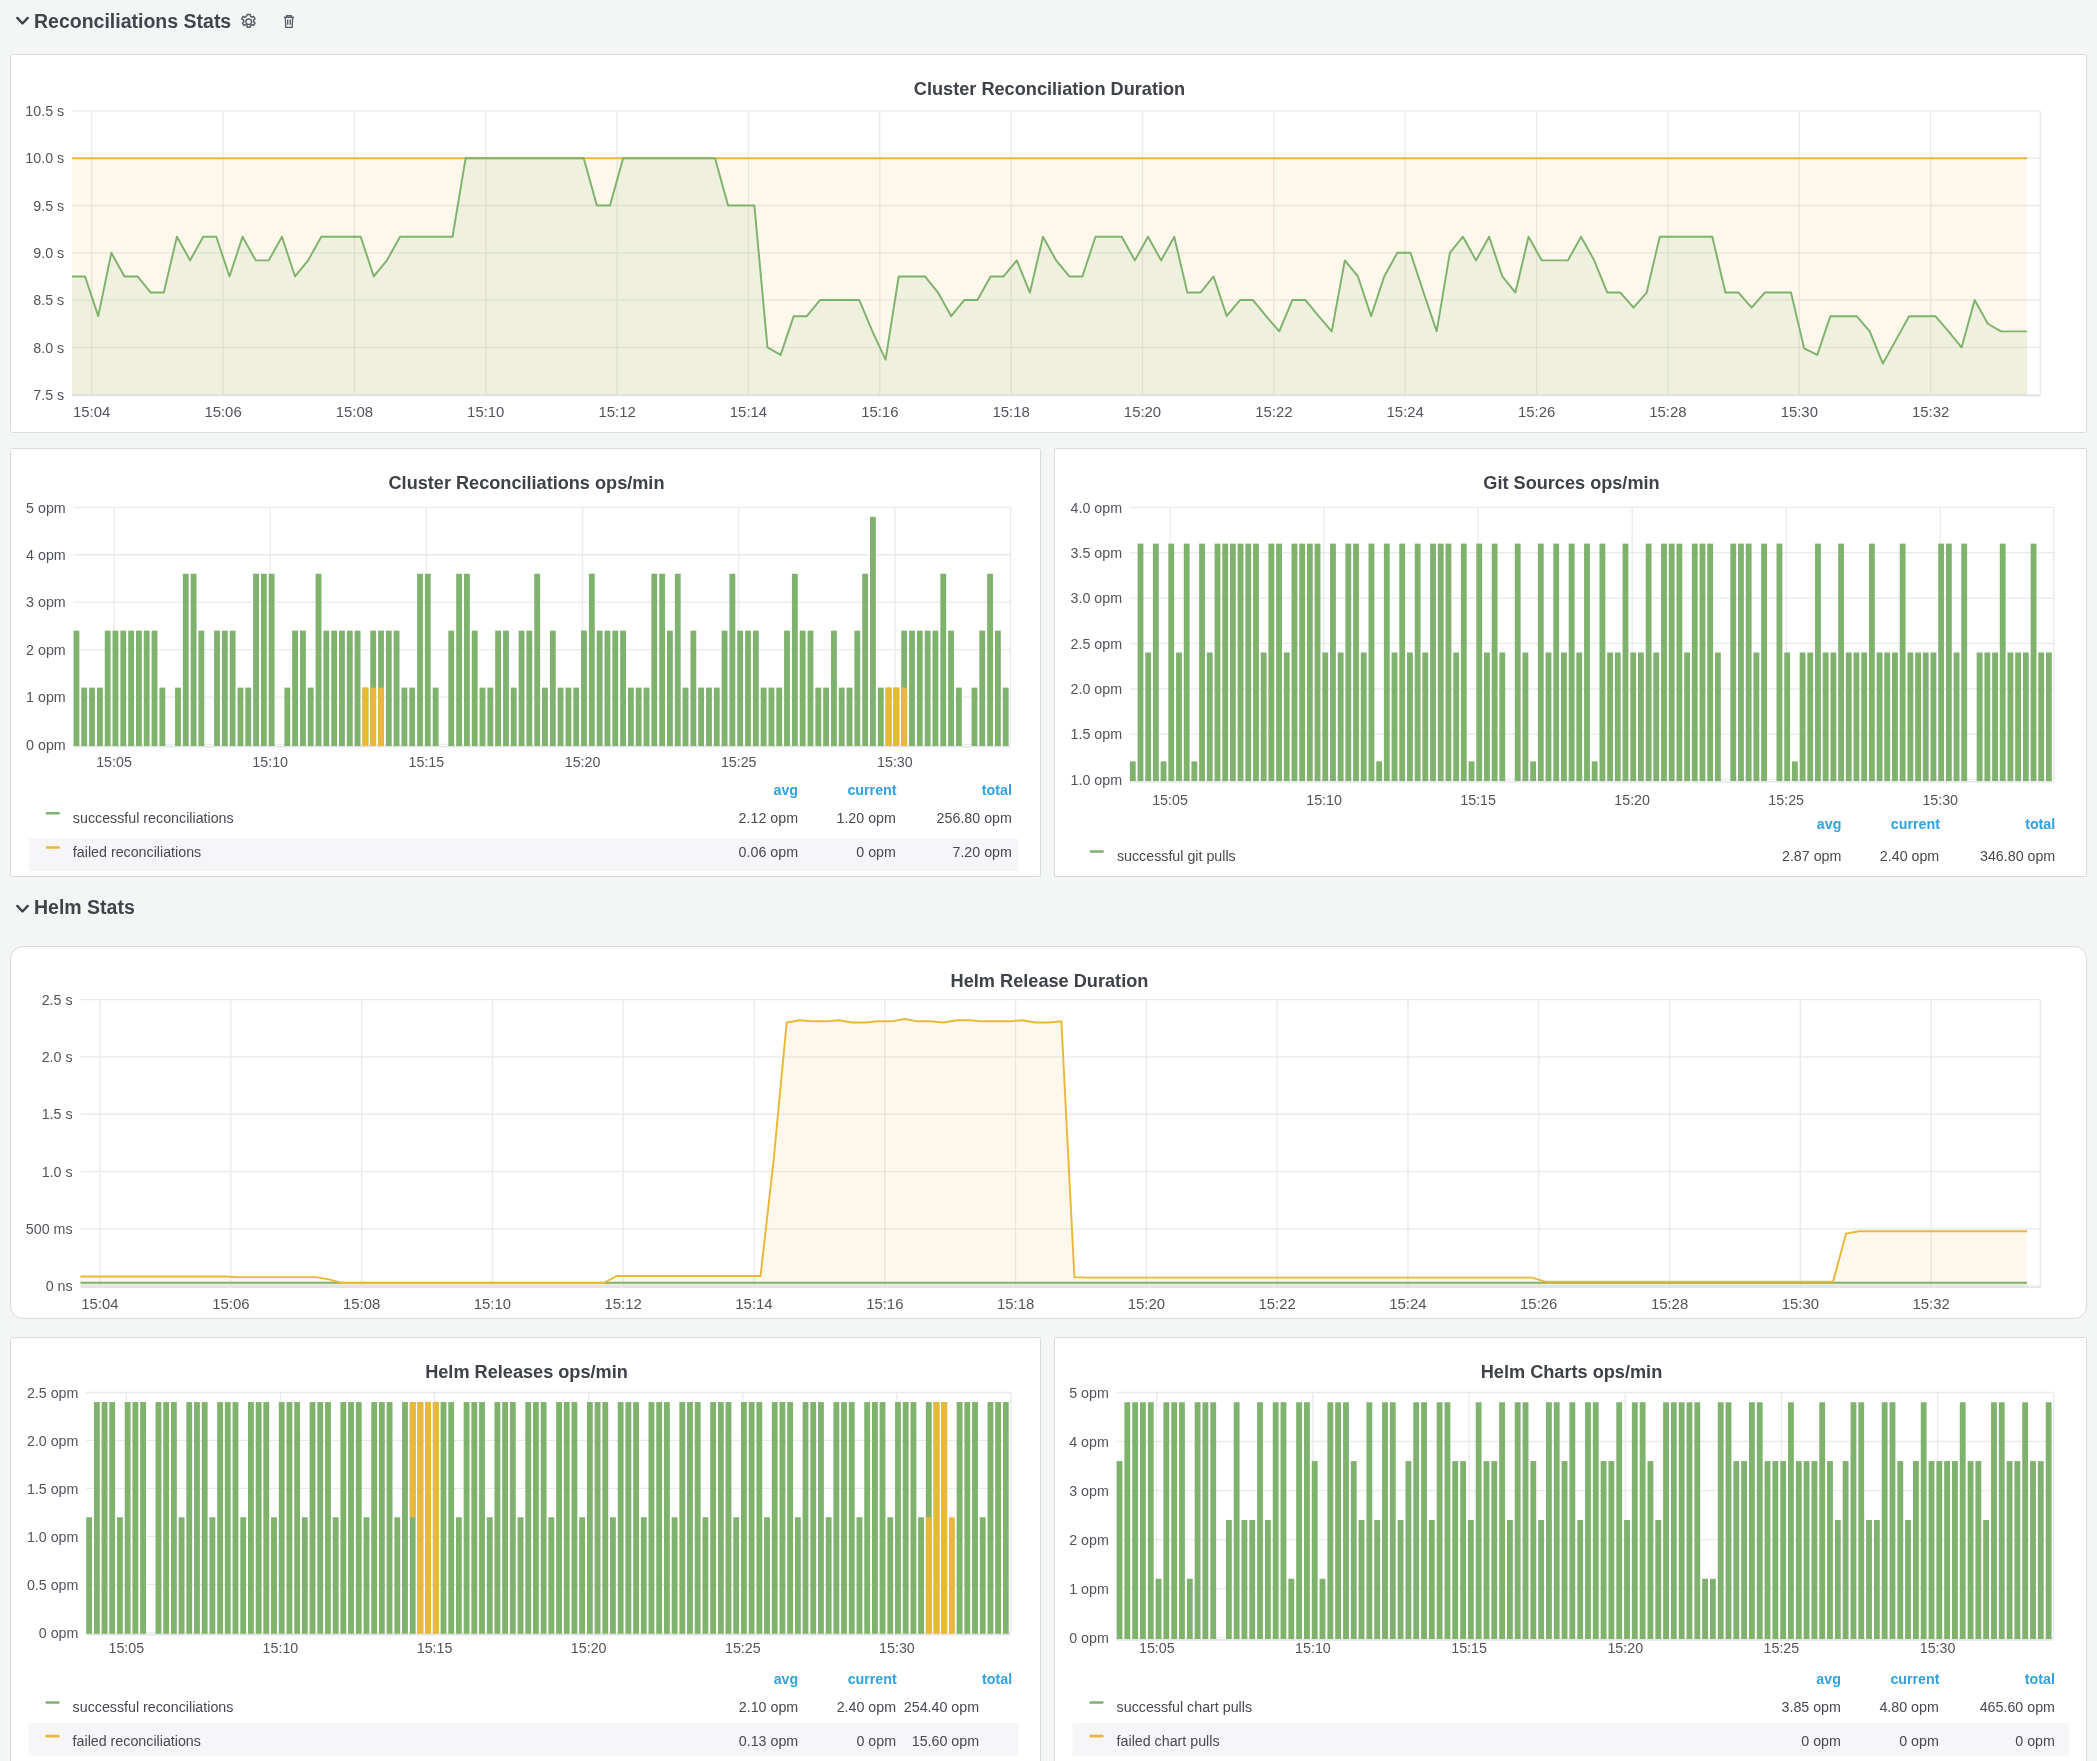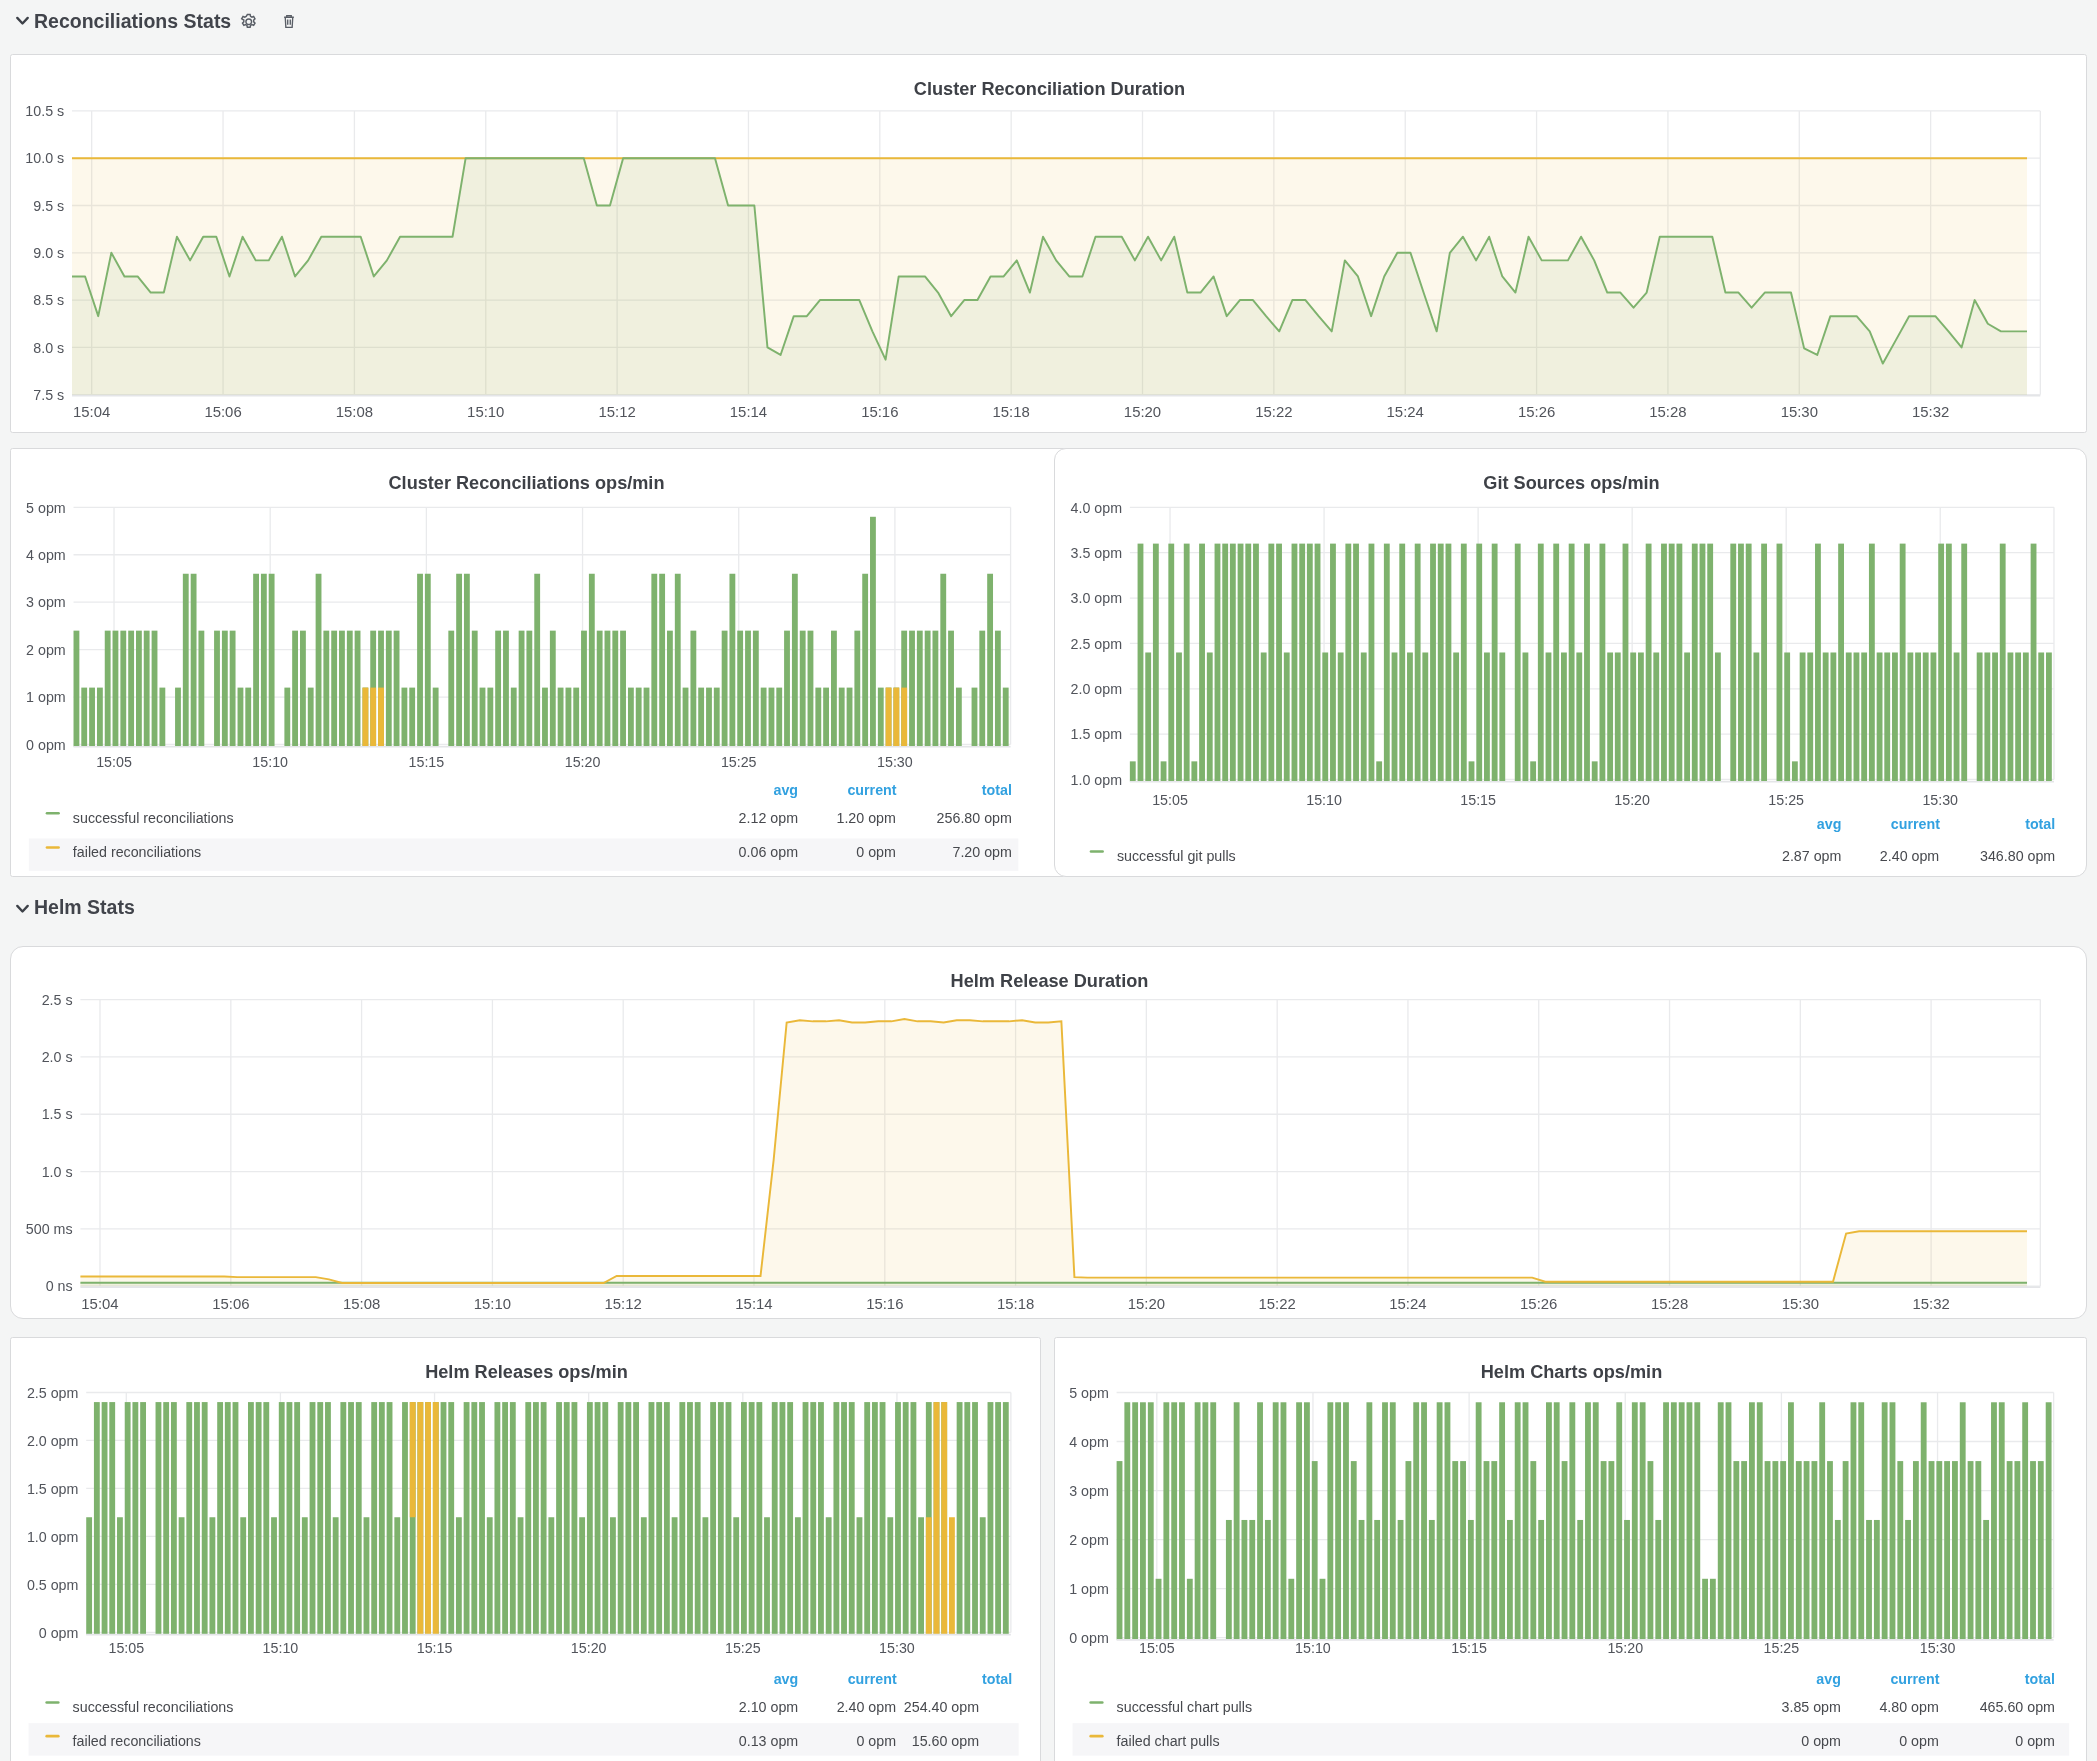--- a/index.html
+++ b/index.html
@@ -61,21 +61,21 @@
       <text x="2756.9" y="558.1" font-family="Liberation Sans, sans-serif" font-size="23" fill="#51545b" text-anchor="middle">15:30</text>
       <line x1="2959.4" y1="86.0" x2="2959.4" y2="523.6" stroke="#e9eaec" stroke-width="2"></line>
       <text x="2959.4" y="558.1" font-family="Liberation Sans, sans-serif" font-size="23" fill="#51545b" text-anchor="middle">15:32</text>
       <rect x="94.0" y="158.9" width="3014.0" height="364.7" fill="#EAB839" fill-opacity="0.1"></rect>
       <polygon points="94.0,341.3 114.2,341.3 134.5,402.5 154.7,304.8 174.9,341.3 195.2,341.3 215.4,366.1 235.6,366.1 255.8,280.0 276.1,316.5 296.3,280.0 316.5,280.0 336.8,341.3 357.0,280.0 377.2,316.5 397.4,316.5 417.7,280.0 437.9,341.3 458.1,316.5 478.4,280.0 498.6,280.0 518.8,280.0 539.1,280.0 559.3,341.3 579.5,316.5 599.8,280.0 620.0,280.0 640.2,280.0 660.4,280.0 680.7,280.0 700.9,158.9 721.1,158.9 741.4,158.9 761.6,158.9 781.8,158.9 802.1,158.9 822.3,158.9 842.5,158.9 862.7,158.9 883.0,158.9 903.2,231.9 923.4,231.9 943.7,158.9 963.9,158.9 984.1,158.9 1004.4,158.9 1024.6,158.9 1044.8,158.9 1065.0,158.9 1085.3,158.9 1105.5,231.9 1125.7,231.9 1146.0,231.9 1166.2,450.7 1186.4,462.3 1206.7,402.5 1226.9,402.5 1247.1,377.7 1267.3,377.7 1287.6,377.7 1307.8,377.7 1328.0,425.9 1348.3,469.6 1368.5,341.3 1388.7,341.3 1409.0,341.3 1429.2,366.1 1449.4,402.5 1469.6,377.7 1489.9,377.7 1510.1,341.3 1530.3,341.3 1550.6,316.5 1570.8,366.1 1591.0,280.0 1611.2,316.5 1631.5,341.3 1651.7,341.3 1671.9,280.0 1692.2,280.0 1712.4,280.0 1732.6,316.5 1752.9,280.0 1773.1,316.5 1793.3,280.0 1813.5,366.1 1833.8,366.1 1854.0,341.3 1874.2,402.5 1894.5,377.7 1914.7,377.7 1934.9,402.5 1955.2,425.9 1975.4,377.7 1995.6,377.7 2015.9,402.5 2036.1,425.9 2056.3,316.5 2076.5,341.3 2096.8,402.5 2117.0,341.3 2137.2,304.8 2157.5,304.8 2177.7,366.1 2197.9,425.9 2218.2,304.8 2238.4,280.0 2258.6,316.5 2278.8,280.0 2299.1,341.3 2319.3,366.1 2339.5,280.0 2359.8,316.5 2380.0,316.5 2400.2,316.5 2420.5,280.0 2440.7,316.5 2460.9,366.1 2481.1,366.1 2501.4,389.4 2521.6,366.1 2541.8,280.0 2562.1,280.0 2582.3,280.0 2602.5,280.0 2622.8,280.0 2643.0,366.1 2663.2,366.1 2683.4,389.4 2703.7,366.1 2723.9,366.1 2744.1,366.1 2764.4,452.1 2784.6,462.3 2804.8,402.5 2825.1,402.5 2845.3,402.5 2865.5,425.9 2885.7,475.5 2906.0,439.0 2926.2,402.5 2946.4,402.5 2966.7,402.5 2986.9,425.9 3007.1,450.7 3027.3,377.7 3047.6,414.2 3067.8,425.9 3088.0,425.9 3108.0,425.9 3108.0,523.6 94.0,523.6" fill="#7EB26D" fill-opacity="0.1"></polygon>
       <line x1="94" y1="158.9" x2="3108" y2="158.9" stroke="#EAB839" stroke-width="3"></line>
       <polyline points="94.0,341.3 114.2,341.3 134.5,402.5 154.7,304.8 174.9,341.3 195.2,341.3 215.4,366.1 235.6,366.1 255.8,280.0 276.1,316.5 296.3,280.0 316.5,280.0 336.8,341.3 357.0,280.0 377.2,316.5 397.4,316.5 417.7,280.0 437.9,341.3 458.1,316.5 478.4,280.0 498.6,280.0 518.8,280.0 539.1,280.0 559.3,341.3 579.5,316.5 599.8,280.0 620.0,280.0 640.2,280.0 660.4,280.0 680.7,280.0 700.9,158.9 721.1,158.9 741.4,158.9 761.6,158.9 781.8,158.9 802.1,158.9 822.3,158.9 842.5,158.9 862.7,158.9 883.0,158.9 903.2,231.9 923.4,231.9 943.7,158.9 963.9,158.9 984.1,158.9 1004.4,158.9 1024.6,158.9 1044.8,158.9 1065.0,158.9 1085.3,158.9 1105.5,231.9 1125.7,231.9 1146.0,231.9 1166.2,450.7 1186.4,462.3 1206.7,402.5 1226.9,402.5 1247.1,377.7 1267.3,377.7 1287.6,377.7 1307.8,377.7 1328.0,425.9 1348.3,469.6 1368.5,341.3 1388.7,341.3 1409.0,341.3 1429.2,366.1 1449.4,402.5 1469.6,377.7 1489.9,377.7 1510.1,341.3 1530.3,341.3 1550.6,316.5 1570.8,366.1 1591.0,280.0 1611.2,316.5 1631.5,341.3 1651.7,341.3 1671.9,280.0 1692.2,280.0 1712.4,280.0 1732.6,316.5 1752.9,280.0 1773.1,316.5 1793.3,280.0 1813.5,366.1 1833.8,366.1 1854.0,341.3 1874.2,402.5 1894.5,377.7 1914.7,377.7 1934.9,402.5 1955.2,425.9 1975.4,377.7 1995.6,377.7 2015.9,402.5 2036.1,425.9 2056.3,316.5 2076.5,341.3 2096.8,402.5 2117.0,341.3 2137.2,304.8 2157.5,304.8 2177.7,366.1 2197.9,425.9 2218.2,304.8 2238.4,280.0 2258.6,316.5 2278.8,280.0 2299.1,341.3 2319.3,366.1 2339.5,280.0 2359.8,316.5 2380.0,316.5 2400.2,316.5 2420.5,280.0 2440.7,316.5 2460.9,366.1 2481.1,366.1 2501.4,389.4 2521.6,366.1 2541.8,280.0 2562.1,280.0 2582.3,280.0 2602.5,280.0 2622.8,280.0 2643.0,366.1 2663.2,366.1 2683.4,389.4 2703.7,366.1 2723.9,366.1 2744.1,366.1 2764.4,452.1 2784.6,462.3 2804.8,402.5 2825.1,402.5 2845.3,402.5 2865.5,425.9 2885.7,475.5 2906.0,439.0 2926.2,402.5 2946.4,402.5 2966.7,402.5 2986.9,425.9 3007.1,450.7 3027.3,377.7 3047.6,414.2 3067.8,425.9 3088.0,425.9 3108.0,425.9" fill="none" stroke="#7EB26D" stroke-width="3" stroke-linejoin="round"></polyline>
       <line x1="94.0" y1="525.1" x2="3128.5" y2="525.1" stroke="#e4e5e8" stroke-width="2.5"></line>
       <line x1="3128.5" y1="86.0" x2="3128.5" y2="523.6" stroke="#e9eaec" stroke-width="2"></line>
     </svg></div>
-<div style="position:absolute;left:10.4px;top:448px;width:1134px;height:429px;background:#fff;border:1.3px solid #d9dadc;border-radius:2.6px;box-sizing:border-box;"><svg width="1031" height="429" viewBox="0 0 1590 662">
+<div style="position:absolute;left:10.4px;top:448px;width:1031px;height:429px;background:#fff;border:1.3px solid #d9dadc;border-radius:2.6px;box-sizing:border-box;"><svg width="1031" height="429" viewBox="0 0 1590 662">
       <text x="795.0" y="61.0" font-family="Liberation Sans, sans-serif" font-size="28" fill="#3e4147" text-anchor="middle" font-weight="bold">Cluster Reconciliations ops/min</text>
       <rect x="27" y="601" width="1527" height="50" fill="#f6f6f8"></rect>
       <line x1="96.0" y1="90.0" x2="1542.0" y2="90.0" stroke="#e9eaec" stroke-width="2"></line>
       <text x="84.0" y="98.0" font-family="Liberation Sans, sans-serif" font-size="22" fill="#51545b" text-anchor="end">5 opm</text>
       <line x1="96.0" y1="163.2" x2="1542.0" y2="163.2" stroke="#e9eaec" stroke-width="2"></line>
       <text x="84.0" y="171.2" font-family="Liberation Sans, sans-serif" font-size="22" fill="#51545b" text-anchor="end">4 opm</text>
       <line x1="96.0" y1="236.4" x2="1542.0" y2="236.4" stroke="#e9eaec" stroke-width="2"></line>
       <text x="84.0" y="244.4" font-family="Liberation Sans, sans-serif" font-size="22" fill="#51545b" text-anchor="end">3 opm</text>
       <line x1="96.0" y1="309.6" x2="1542.0" y2="309.6" stroke="#e9eaec" stroke-width="2"></line>
       <text x="84.0" y="317.6" font-family="Liberation Sans, sans-serif" font-size="22" fill="#51545b" text-anchor="end">2 opm</text>
@@ -225,21 +225,21 @@
       <text x="95.0" y="577.0" font-family="Liberation Sans, sans-serif" font-size="22" fill="#47494e" text-anchor="start">successful reconciliations</text>
       <text x="1214.0" y="577.0" font-family="Liberation Sans, sans-serif" font-size="22" fill="#47494e" text-anchor="end">2.12 opm</text>
       <text x="1365.0" y="577.0" font-family="Liberation Sans, sans-serif" font-size="22" fill="#47494e" text-anchor="end">1.20 opm</text>
       <text x="1544.0" y="577.0" font-family="Liberation Sans, sans-serif" font-size="22" fill="#47494e" text-anchor="end">256.80 opm</text>
       <rect x="53" y="613" width="22" height="4" rx="2" fill="#EAB839"></rect>
       <text x="95.0" y="630.0" font-family="Liberation Sans, sans-serif" font-size="22" fill="#47494e" text-anchor="start">failed reconciliations</text>
       <text x="1214.0" y="630.0" font-family="Liberation Sans, sans-serif" font-size="22" fill="#47494e" text-anchor="end">0.06 opm</text>
       <text x="1365.0" y="630.0" font-family="Liberation Sans, sans-serif" font-size="22" fill="#47494e" text-anchor="end">0 opm</text>
       <text x="1544.0" y="630.0" font-family="Liberation Sans, sans-serif" font-size="22" fill="#47494e" text-anchor="end">7.20 opm</text>
     </svg></div>
-<div style="position:absolute;left:1054px;top:448px;width:1033px;height:429px;background:#fff;border:1.3px solid #d9dadc;border-radius:12px;box-sizing:border-box;"><svg width="1033" height="429" viewBox="0 0 1593 662">
+<div style="position:absolute;left:1054px;top:448px;width:1033px;height:429px;background:#fff;border:1.3px solid #d9dadc;border-radius:1px;box-sizing:border-box;"><svg width="1033" height="429" viewBox="0 0 1593 662">
       <text x="796.5" y="61.0" font-family="Liberation Sans, sans-serif" font-size="28" fill="#3e4147" text-anchor="middle" font-weight="bold">Git Sources ops/min</text>
       <line x1="115.0" y1="90.0" x2="1541.0" y2="90.0" stroke="#e9eaec" stroke-width="2"></line>
       <text x="103.0" y="98.0" font-family="Liberation Sans, sans-serif" font-size="22" fill="#51545b" text-anchor="end">4.0 opm</text>
       <line x1="115.0" y1="160.0" x2="1541.0" y2="160.0" stroke="#e9eaec" stroke-width="2"></line>
       <text x="103.0" y="168.0" font-family="Liberation Sans, sans-serif" font-size="22" fill="#51545b" text-anchor="end">3.5 opm</text>
       <line x1="115.0" y1="230.0" x2="1541.0" y2="230.0" stroke="#e9eaec" stroke-width="2"></line>
       <text x="103.0" y="238.0" font-family="Liberation Sans, sans-serif" font-size="22" fill="#51545b" text-anchor="end">3.0 opm</text>
       <line x1="115.0" y1="300.0" x2="1541.0" y2="300.0" stroke="#e9eaec" stroke-width="2"></line>
       <text x="103.0" y="308.0" font-family="Liberation Sans, sans-serif" font-size="22" fill="#51545b" text-anchor="end">2.5 opm</text>
       <line x1="115.0" y1="370.0" x2="1541.0" y2="370.0" stroke="#e9eaec" stroke-width="2"></line>

